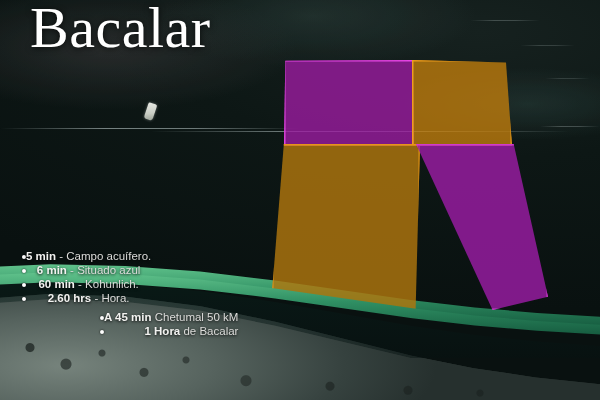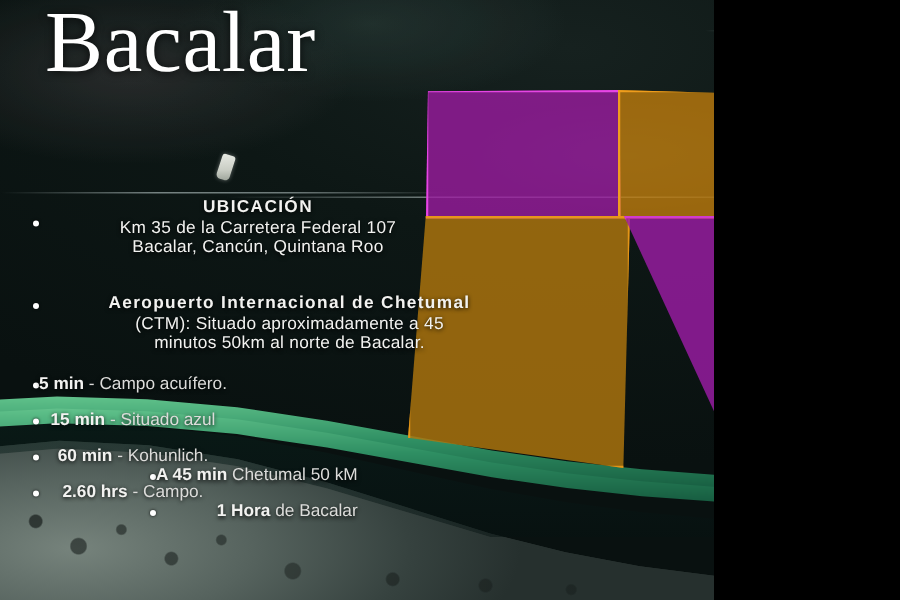--- a/index.html
+++ b/index.html
@@ -2,21 +2,21 @@
 <html><head>
 <meta charset="utf-8">
 <style>
   html, body {
     margin: 0;
     padding: 0;
     background: #000;
   }
   #poster {
     position: relative;
-    width: 476px;
+    width: 600px;
     height: 400px;
     overflow: hidden;
     font-family: "Liberation Sans", sans-serif;
     background: #737373;
     user-select: none;
   }
 
   
   .bg-layer { position: absolute; inset: 0; }
 
@@ -167,21 +167,21 @@
   #block-ubicacion .block-body { flex: 1; text-align: center; padding-left: 6px; }
   #block-ubicacion .bullet { margin-top: 15px; }
 
   
   #block-aeropuerto { left: 22px; top: 196px; width: 330px; }
   #block-aeropuerto .block-body { flex: 1; text-align: center; padding-left: 8px; }
   #block-aeropuerto .bullet { margin-top: 6px; }
 
   
   #block-cercanos { left: 22px; top: 249px; width: 300px; }
-  .list-rows { display: flex; flex-direction: column; gap: 10px; }
+  .list-rows { display: flex; flex-direction: column; }
   .list-row { display: flex; align-items: flex-start; }
   .list-row .bullet { margin-top: 6px; }
   .list-row .row-text {
     flex: 1;
     text-align: right;
     padding-right: 8px;
     color: #f2f2f0;
     font-size: 11.5px;
     line-height: 14px;
     text-shadow: 0 1px 3px rgba(0,0,0,.9);
@@ -227,55 +227,39 @@
   <div class="shore-wrap" style="pointer-events:none">
     <div class="land-lower" style="top:262px"></div>
     <div class="land-speckle" style="top:262px"></div>
     <div class="reef-green" style="top:248px"></div>
   </div>
 
   <div class="title">Bacalar</div>
 
   <div class="blocks">
 
-    <div class="block" id="block-ubicacion">
-      <span class="bullet"></span>
-      <div class="block-body">
-        <div class="heading">UBICACIÓN</div>
-        <div>Km 35 de la Carretera Federal 107</div>
-        <div>Bacalar, Cancún, Quintana Roo</div>
-      </div>
-    </div>
-
-    <div class="block" id="block-aeropuerto">
-      <span class="bullet"></span>
-      <div class="block-body">
-        <div class="heading">Aeropuerto Internacional de Chetumal</div>
-        <div>(CTM): Situado aproximadamente a 45</div>
-        <div>minutos 50km al norte de Bacalar.</div>
-      </div>
-    </div>
+
 
     <div class="block" id="block-cercanos">
       <div class="list-rows" id="list-cercanos">
           <div class="list-row">
             <span class="bullet"></span>
             <div class="row-text"><span class="bold">5 min</span><span class="dim"> - Campo acuífero.</span></div>
           </div>
           <div class="list-row">
             <span class="bullet"></span>
-            <div class="row-text"><span class="bold">15 min</span><span class="dim"> - Situado azul</span></div>
+            <div class="row-text"><span class="bold">6 min</span><span class="dim"> - Situado azul</span></div>
           </div>
           <div class="list-row">
             <span class="bullet"></span>
             <div class="row-text"><span class="bold">60 min</span><span class="dim"> - Kohunlich.</span></div>
           </div>
           <div class="list-row">
             <span class="bullet"></span>
-            <div class="row-text"><span class="bold">2.60 hrs</span><span class="dim"> - Campo.</span></div>
+            <div class="row-text"><span class="bold">2.60 hrs</span><span class="dim"> - Hora.</span></div>
           </div>
         </div>
     </div>
 
     <div class="block" id="block-lejanos">
       <div class="list-rows" id="list-lejanos">
           <div class="list-row">
             <span class="bullet"></span>
             <div class="row-text"><span class="bold">A 45 min</span><span class="dim"> Chetumal 50 kM</span></div>
           </div>

